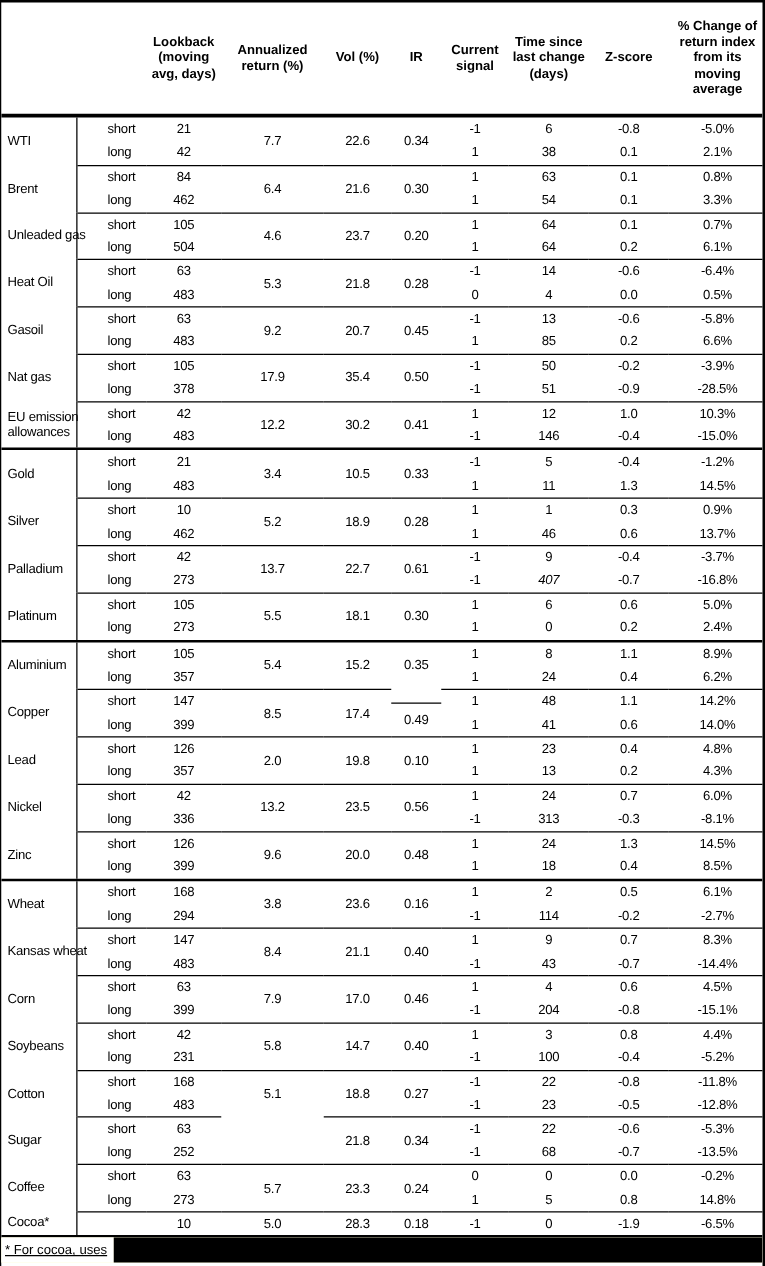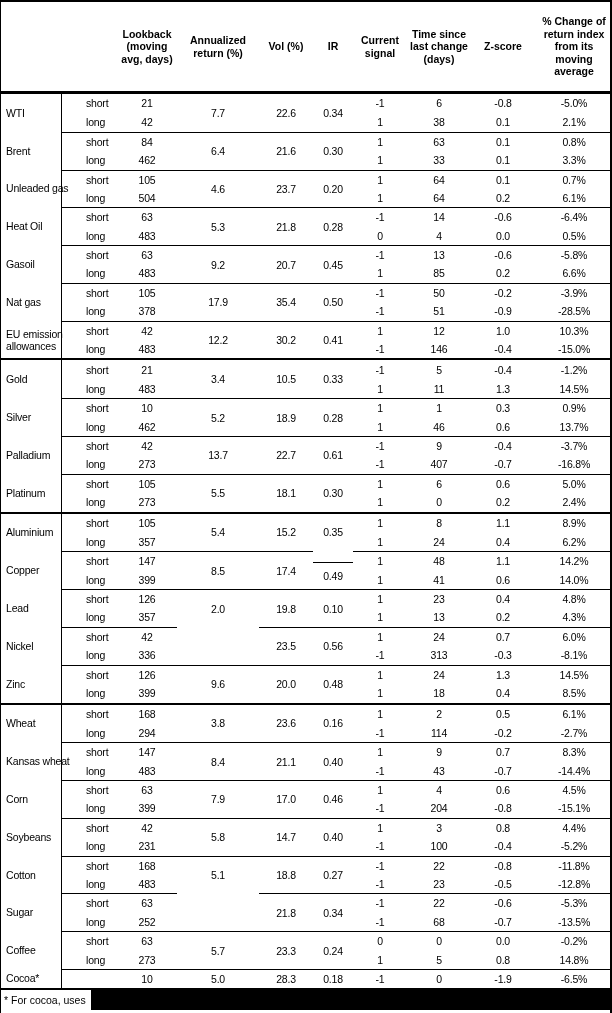--- a/index.html
+++ b/index.html
@@ -44,21 +44,21 @@
   .cell.bt { border-top:1px solid #000; }
   .c-name {
     justify-content:flex-start; padding-left:5px;
     border-right:1px solid #000;
     white-space:pre; line-height:12px;
   }
   .c-horizon { justify-content:flex-start; padding-left:24px; }
   
   .footer {
     height:20px; flex:0 0 auto; background:#fef9c3;
-    display:flex; align-items:stretch;
+    display:flex; align-items:stretch;text-decoration:underline;
   }
   .foot-note {
     background:#fff; color:#000; font-size:10.5px;
     display:flex; align-items:center;
     padding:0 5px 0 3px; white-space:nowrap;
   }
   .redaction { flex:1; background:#000; }
 </style>
 </head>
 <body>
@@ -114,21 +114,21 @@
         <div class="cell bt" style="grid-area: 1 / 6 / span 2;">0.30</div>
         <div class="cell c-horizon bt" style="grid-area: 1 / 2;">short</div>
         <div class="cell bt" style="grid-area: 1 / 3;">84</div>
         <div class="cell bt" style="grid-area: 1 / 7;">1</div>
         <div class="cell bt" style="grid-area: 1 / 8;">63</div>
         <div class="cell bt" style="grid-area: 1 / 9;">0.1</div>
         <div class="cell bt" style="grid-area: 1 / 10;">0.8%</div>
         <div class="cell c-horizon" style="grid-area: 2 / 2;">long</div>
         <div class="cell" style="grid-area: 2 / 3;">462</div>
         <div class="cell" style="grid-area: 2 / 7;">1</div>
-        <div class="cell" style="grid-area: 2 / 8;">33</div>
+        <div class="cell" style="grid-area: 2 / 8;">54</div>
         <div class="cell" style="grid-area: 2 / 9;">0.1</div>
         <div class="cell" style="grid-area: 2 / 10;">3.3%</div>
       </div>
       <div class="block">
         <div class="cell c-name" style="grid-area: 1 / 1 / span 2;">Unleaded gas</div>
         <div class="cell bt" style="grid-area: 1 / 4 / span 2;">4.6</div>
         <div class="cell bt" style="grid-area: 1 / 5 / span 2;">23.7</div>
         <div class="cell bt" style="grid-area: 1 / 6 / span 2;">0.20</div>
         <div class="cell c-horizon bt" style="grid-area: 1 / 2;">short</div>
         <div class="cell bt" style="grid-area: 1 / 3;">105</div>
@@ -259,21 +259,21 @@
         <div class="cell bt" style="grid-area: 1 / 6 / span 2;">0.61</div>
         <div class="cell c-horizon bt" style="grid-area: 1 / 2;">short</div>
         <div class="cell bt" style="grid-area: 1 / 3;">42</div>
         <div class="cell bt" style="grid-area: 1 / 7;">-1</div>
         <div class="cell bt" style="grid-area: 1 / 8;">9</div>
         <div class="cell bt" style="grid-area: 1 / 9;">-0.4</div>
         <div class="cell bt" style="grid-area: 1 / 10;">-3.7%</div>
         <div class="cell c-horizon" style="grid-area: 2 / 2;">long</div>
         <div class="cell" style="grid-area: 2 / 3;">273</div>
         <div class="cell" style="grid-area: 2 / 7;">-1</div>
-        <div class="cell" style="grid-area: 2 / 8;">407</div>
+        <div class="cell" style="grid-area: 2 / 8; font-style: italic;">407</div>
         <div class="cell" style="grid-area: 2 / 9;">-0.7</div>
         <div class="cell" style="grid-area: 2 / 10;">-16.8%</div>
       </div>
       <div class="block">
         <div class="cell c-name" style="grid-area: 1 / 1 / span 2;">Platinum</div>
         <div class="cell bt" style="grid-area: 1 / 4 / span 2;">5.5</div>
         <div class="cell bt" style="grid-area: 1 / 5 / span 2;">18.1</div>
         <div class="cell bt" style="grid-area: 1 / 6 / span 2;">0.30</div>
         <div class="cell c-horizon bt" style="grid-area: 1 / 2;">short</div>
         <div class="cell bt" style="grid-area: 1 / 3;">105</div>
@@ -337,20 +337,21 @@
         <div class="cell bt" style="grid-area: 1 / 10;">4.8%</div>
         <div class="cell c-horizon" style="grid-area: 2 / 2;">long</div>
         <div class="cell" style="grid-area: 2 / 3;">357</div>
         <div class="cell" style="grid-area: 2 / 7;">1</div>
         <div class="cell" style="grid-area: 2 / 8;">13</div>
         <div class="cell" style="grid-area: 2 / 9;">0.2</div>
         <div class="cell" style="grid-area: 2 / 10;">4.3%</div>
       </div>
       <div class="block">
         <div class="cell c-name" style="grid-area: 1 / 1 / span 2;">Nickel</div>
+        <div class="cell bt" style="grid-area: 1 / 4 / span 2;">13.2</div>
         <div class="cell bt" style="grid-area: 1 / 5 / span 2;">23.5</div>
         <div class="cell bt" style="grid-area: 1 / 6 / span 2;">0.56</div>
         <div class="cell c-horizon bt" style="grid-area: 1 / 2;">short</div>
         <div class="cell bt" style="grid-area: 1 / 3;">42</div>
         <div class="cell bt" style="grid-area: 1 / 7;">1</div>
         <div class="cell bt" style="grid-area: 1 / 8;">24</div>
         <div class="cell bt" style="grid-area: 1 / 9;">0.7</div>
         <div class="cell bt" style="grid-area: 1 / 10;">6.0%</div>
         <div class="cell c-horizon" style="grid-area: 2 / 2;">long</div>
         <div class="cell" style="grid-area: 2 / 3;">336</div>

